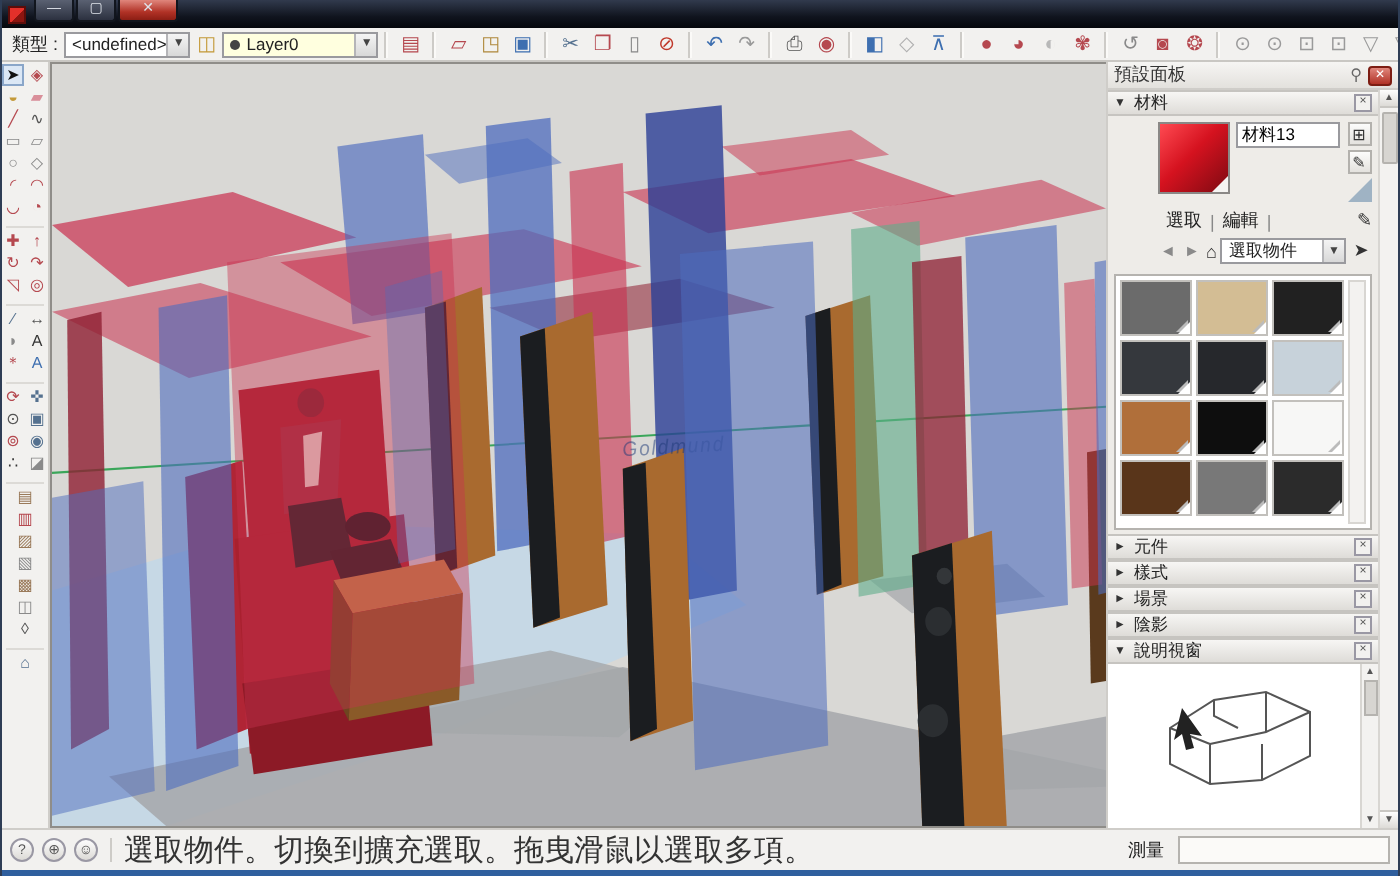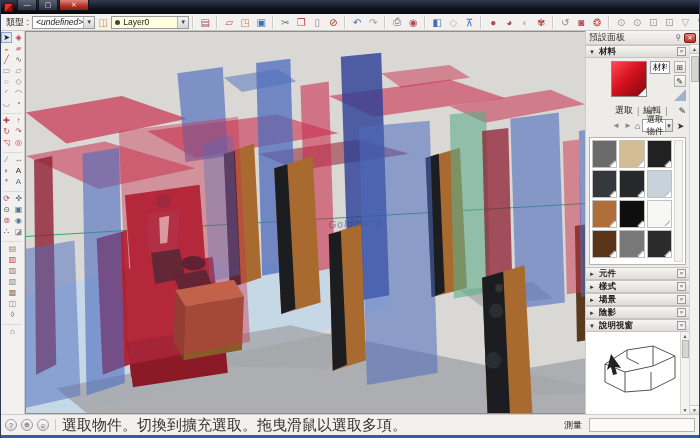--- a/index.html
+++ b/index.html
@@ -25,21 +25,21 @@
   .menu-item { padding:1px 7px; color:#1b1b1b; font-size:9px; }
 
   
   .toolbar { height:17px; background:#f2f1ef; border-bottom:1px solid #c9c7c3; display:flex; align-items:center;
              padding:0 3px; flex:0 0 auto; white-space:nowrap; }
   .tb-label { color:#222; margin:0 3px 0 2px; font-size:9px; }
   .combo { height:13px; background:#fff; border:1px solid #9a9a9e; display:inline-flex; align-items:center;
            font-size:8.5px; color:#222; padding-left:3px; position:relative; }
   .combo .arrow-box { margin-left:auto; width:11px; height:11px; background:linear-gradient(#f4f4f4,#d8d8d8);
            border-left:1px solid #b5b5b8; font-size:6px; color:#444; display:flex; align-items:center; justify-content:center; }
-  .combo.type { width:92px;font-style:italic; }
+  .combo.type { width:92px; }
   .combo.layer { width:78px; background:#ffffdf; }
   .layer-dot { width:5px; height:5px; border-radius:50%; background:#444; margin-right:3px; flex:0 0 auto; }
   .tb-icon { width:14px; height:14px; display:inline-flex; align-items:center; justify-content:center;
              font-size:10px; margin:0 1px; border:1px solid transparent; }
   .tb-sep { width:2px; height:13px; margin:0 3px; border-left:1px solid #cdcbc7; border-right:1px solid #fbfaf8; }
 
   
   .main { flex:1; display:flex; min-height:0; }
 
   
@@ -49,39 +49,39 @@
               border:1px solid transparent; }
   .pal-tool.active { border:1px solid #8aa6c9; background:#dbe7f5; }
   .pal-sep { height:4px; margin:1px 2px; border-bottom:1px solid #dcdad6; }
 
   
   .viewport { flex:1; position:relative; background:#d9d8d5; border:1px solid #8f8d89; border-width:1px 0 1px 1px; min-width:0; }
   .viewport svg { position:absolute; inset:0; width:100%; height:100%; }
   .vp-watermark { font-size:10px; letter-spacing:1px; fill:#1d3a78; fill-opacity:.5; font-style:italic; }
 
   
-  .rpanel { width:114px; background:#eeece8; border-left:1px solid #cfcdc9; display:flex; flex-direction:column; flex:0 0 auto; font-size:9px; }
+  .rpanel { width:146px; background:#eeece8; border-left:1px solid #cfcdc9; display:flex; flex-direction:column; flex:0 0 auto; font-size:9px; }
   .rp-header { height:14px; display:flex; align-items:center; padding:0 3px; background:linear-gradient(#f6f5f3,#e3e1dd);
                border-bottom:1px solid #cfcdc9; color:#333; }
   .rp-header .hdr-title { flex:1; }
   .pin-icon { color:#666; font-size:8px; margin-right:3px; }
   .hdr-close { width:12px; height:10px; background:linear-gradient(#e0867c,#b13226); border:1px solid #7c1d13;
                border-radius:2px; color:#fff; font-size:6px; line-height:8px; text-align:center; }
   .rp-body { flex:1; display:flex; min-height:0; }
   .rp-content { flex:1; display:flex; flex-direction:column; min-width:0; }
   .rp-scroll { width:10px; background:#f3f2f0; border-left:1px solid #d8d6d2; display:flex; flex-direction:column; align-items:center; flex:0 0 auto; }
   .rp-scroll .sc-arrow { width:10px; height:9px; font-size:5px; color:#555; text-align:center; line-height:9px;
                          background:linear-gradient(#fdfdfd,#dddbd7); border-bottom:1px solid #c9c7c3; }
   .rp-scroll .sc-arrow.bottom { margin-top:auto; border-top:1px solid #c9c7c3; border-bottom:none; }
   .rp-scroll .sc-thumb { width:8px; height:26px; margin-top:2px; background:#d7d5d1; border:1px solid #b5b3af; border-radius:1px; }
 
   .sec-hdr { height:13px; display:flex; align-items:center; padding:0 3px; gap:3px;
              background:linear-gradient(#f7f6f4,#dedcd8); border:1px solid #c6c4c0; border-width:1px 0; color:#222; }
   .sec-arrow { font-size:6px; color:#333; width:7px; }
-  .sec-title { flex:1; font-weight:bold; font-size:8.5px; }
+  .sec-title { flex:1; font-weight:normal; font-size:8.5px; }
   .sec-x { width:9px; height:9px; border:1px solid #9a98a4; background:#f2f1ef; color:#555; font-size:6px;
            line-height:7px; text-align:center; }
 
   
   .mat-body { padding:3px 3px 2px 3px;margin-left:22px; }
   .mat-top { display:flex; gap:3px; }
   .mat-preview { width:36px; height:36px; border:1px solid #8a8886; position:relative; flex:0 0 auto;
                  background:linear-gradient(135deg,#ff4a52 0%,#d5121f 45%,#7e0a12 100%); }
   .mat-preview::after { content:""; position:absolute; right:0; bottom:0; border-style:solid; border-width:0 0 8px 8px;
                  border-color:transparent transparent #f5f4f2 transparent; }

